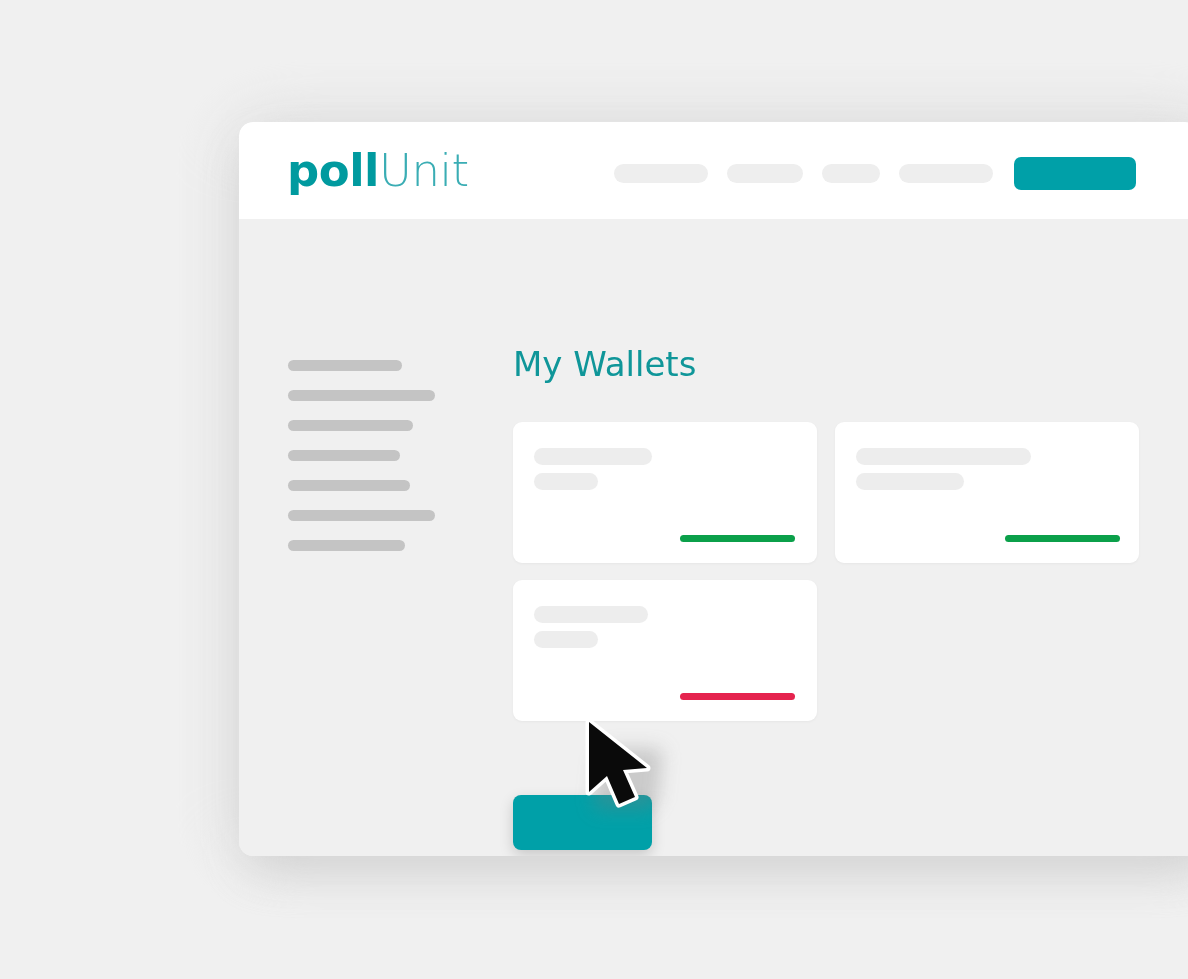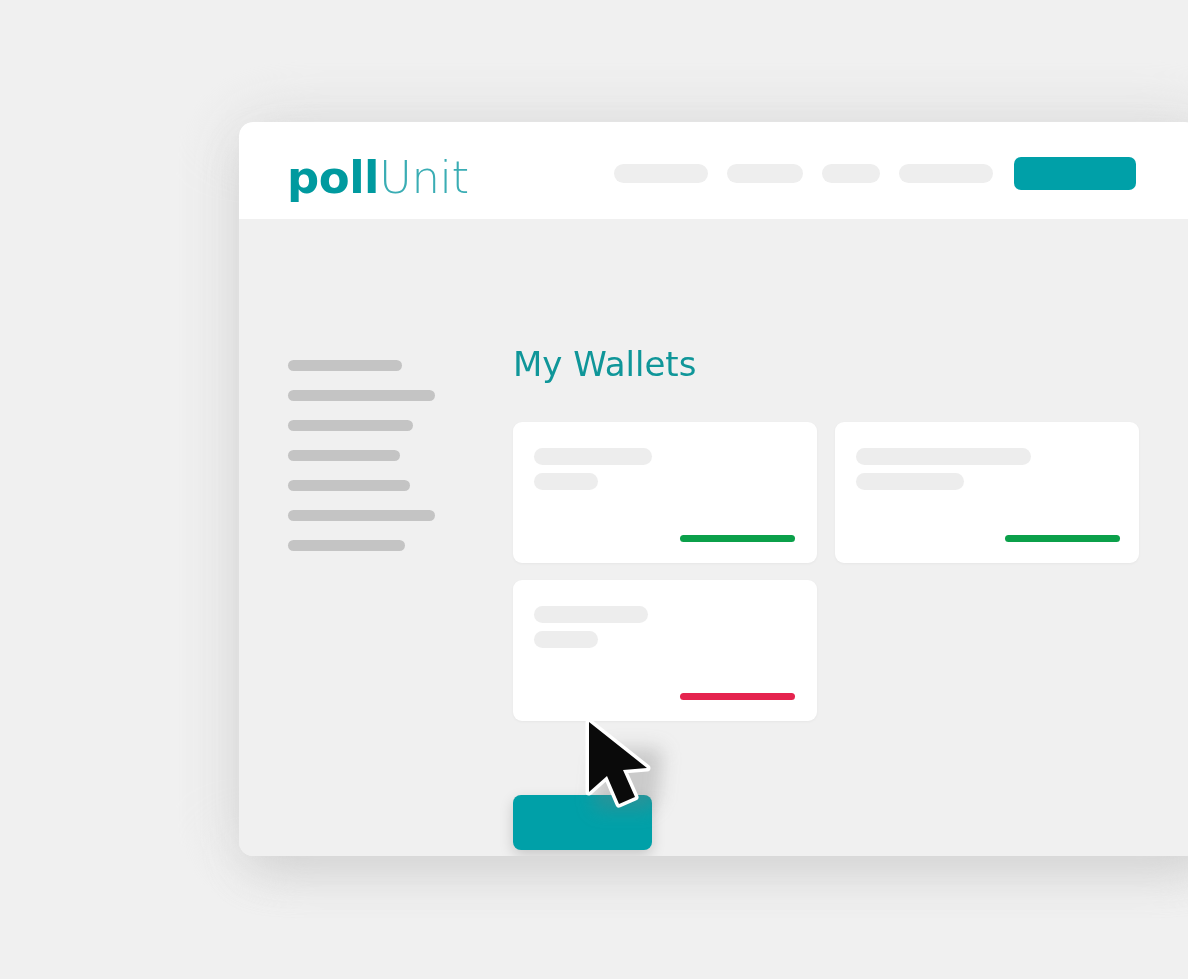--- a/index.html
+++ b/index.html
@@ -59,21 +59,21 @@
   .topbar {
     position: relative;
     height: 97px;
     background: #ffffff;
     border-radius: 14px 14px 0 0;
   }
 
   .logo {
     position: absolute;
     left: 48px;
-    top: 28px;
+    top: 21px;
     font-family: "DejaVu Sans", sans-serif;
     font-size: 45px;
     line-height: 56px;
     letter-spacing: -0.5px;
     white-space: nowrap;
     user-select: none;
     text-align: center;
   }
   .logo-poll {
     color: #009a9f;

